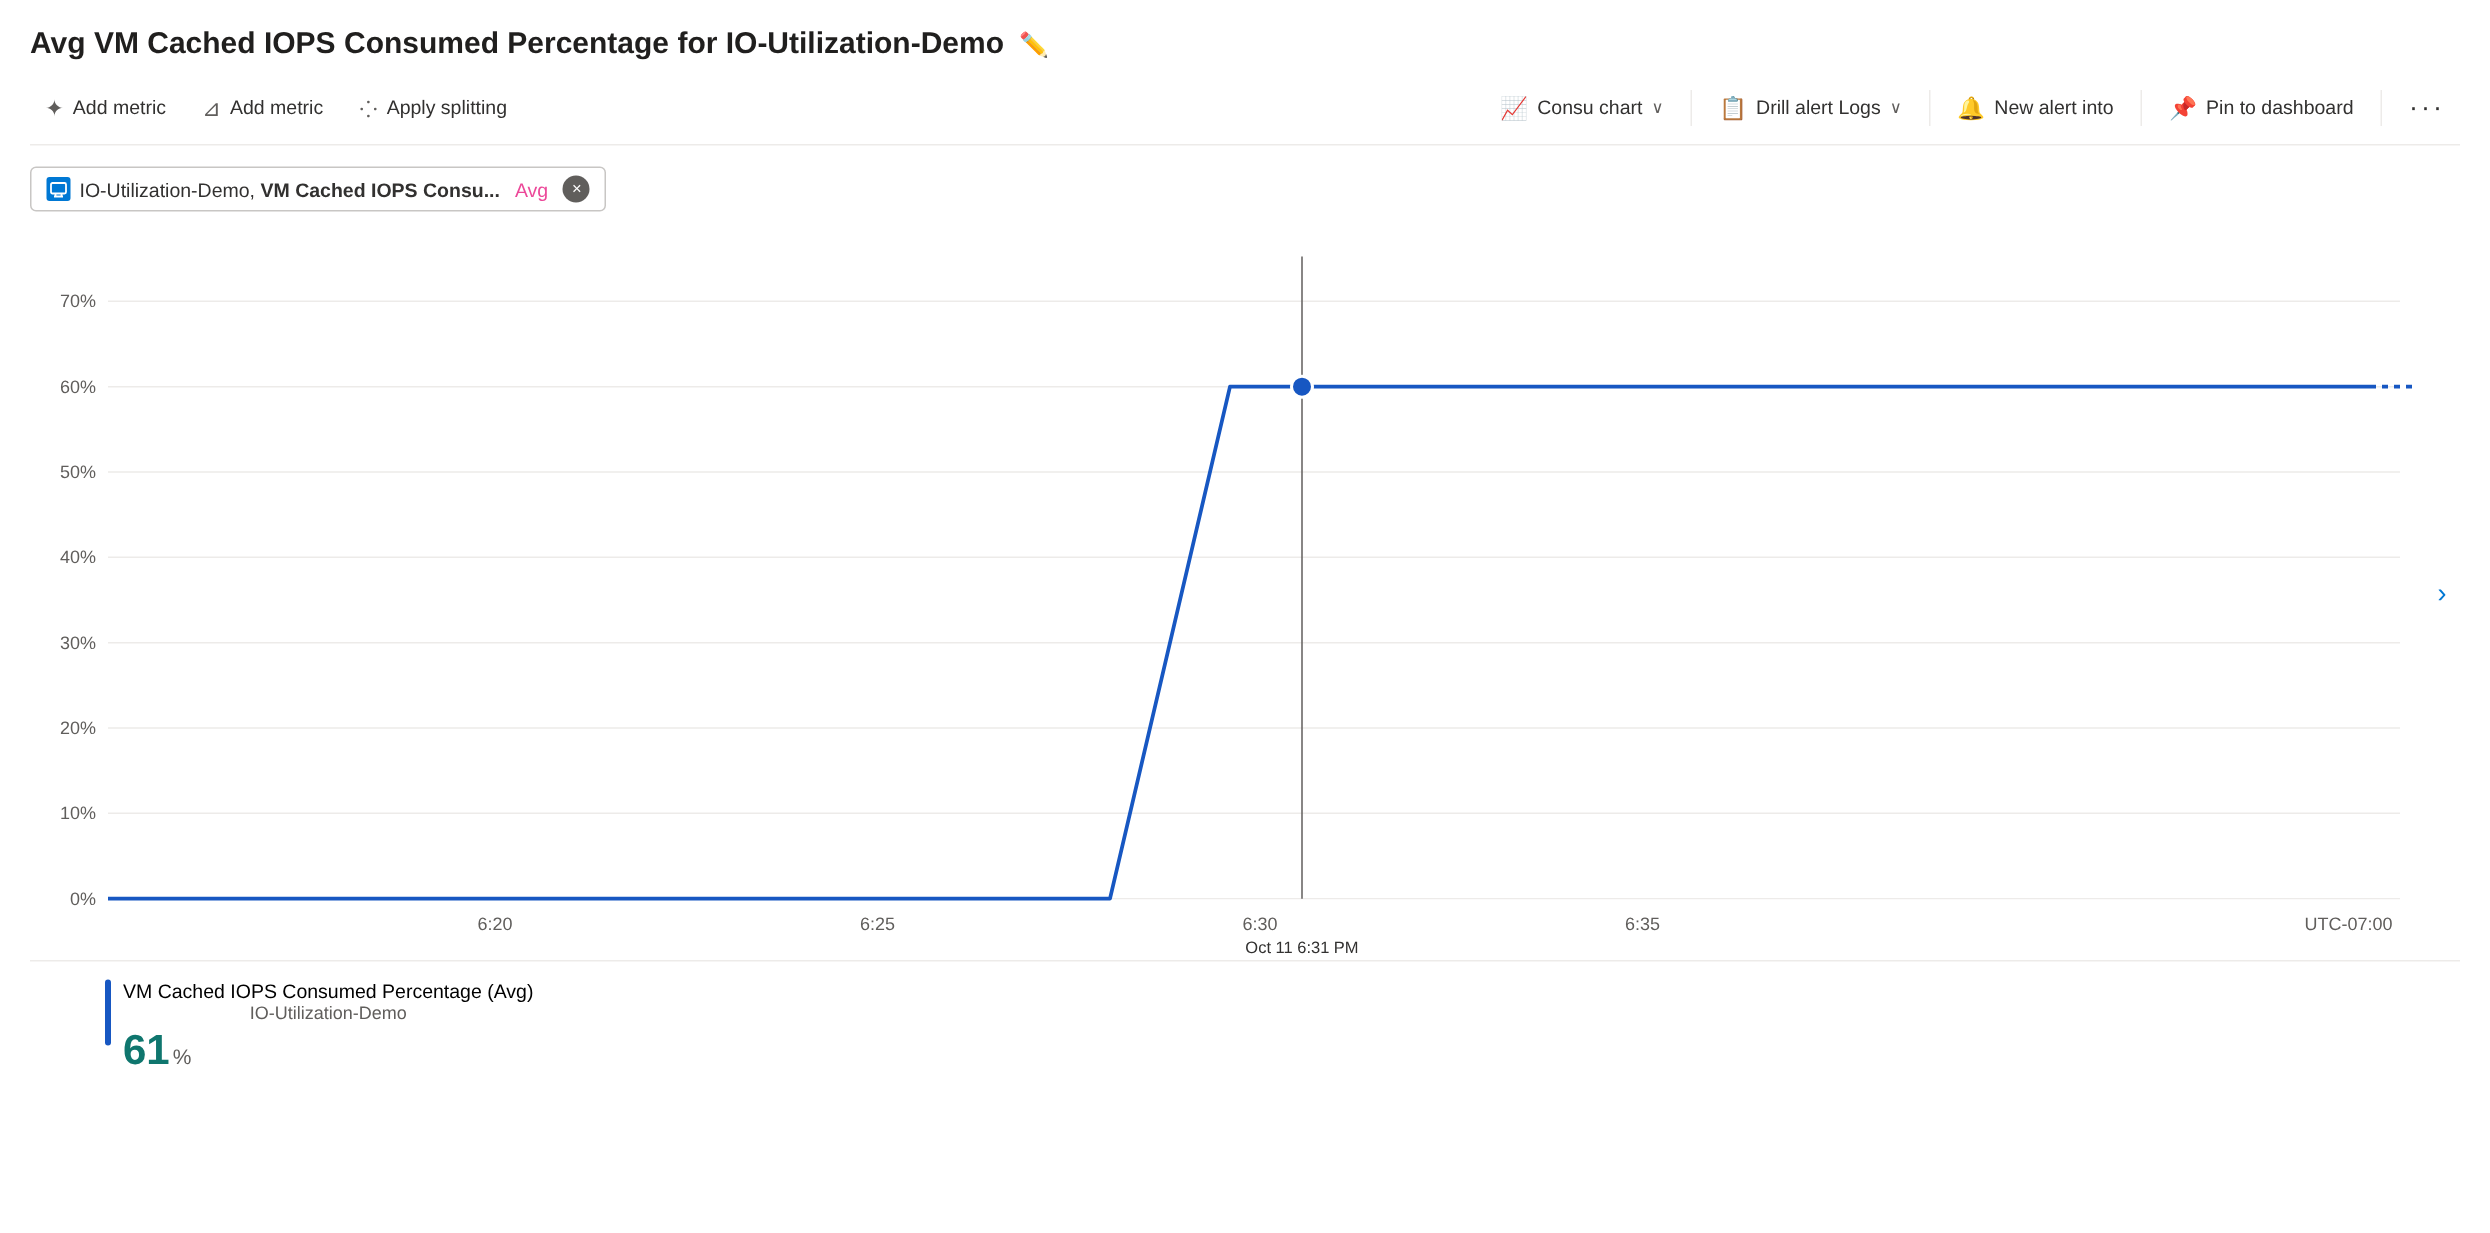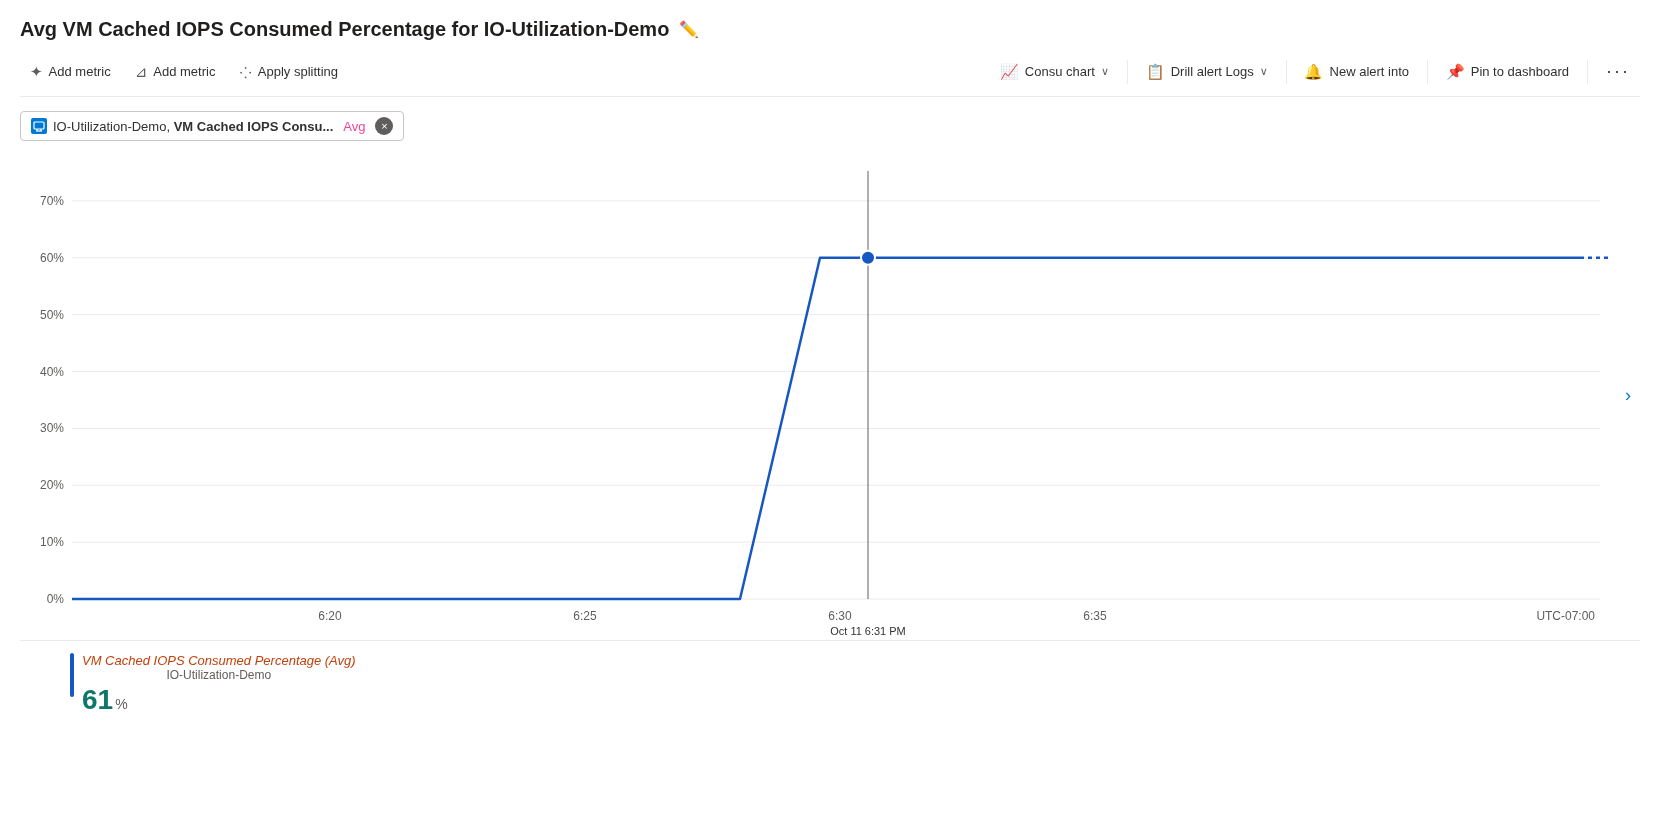--- a/index.html
+++ b/index.html
@@ -178,22 +178,21 @@
     
     .chart-legend {
       margin-top: 12px;
       padding-left: 50px;
       display: flex;
       flex-direction: column;
       gap: 2px;
     }
     .legend-line1 {
       font-size: 13px;
-      color: #c2410c;
-      font-style: italic;
+      color: #000000;
     }
     .legend-line2 {
       font-size: 12px;
       color: #605e5c;
       text-align: center;
     }
     .legend-value-row {
       display: flex;
       align-items: baseline;
       gap: 2px;

